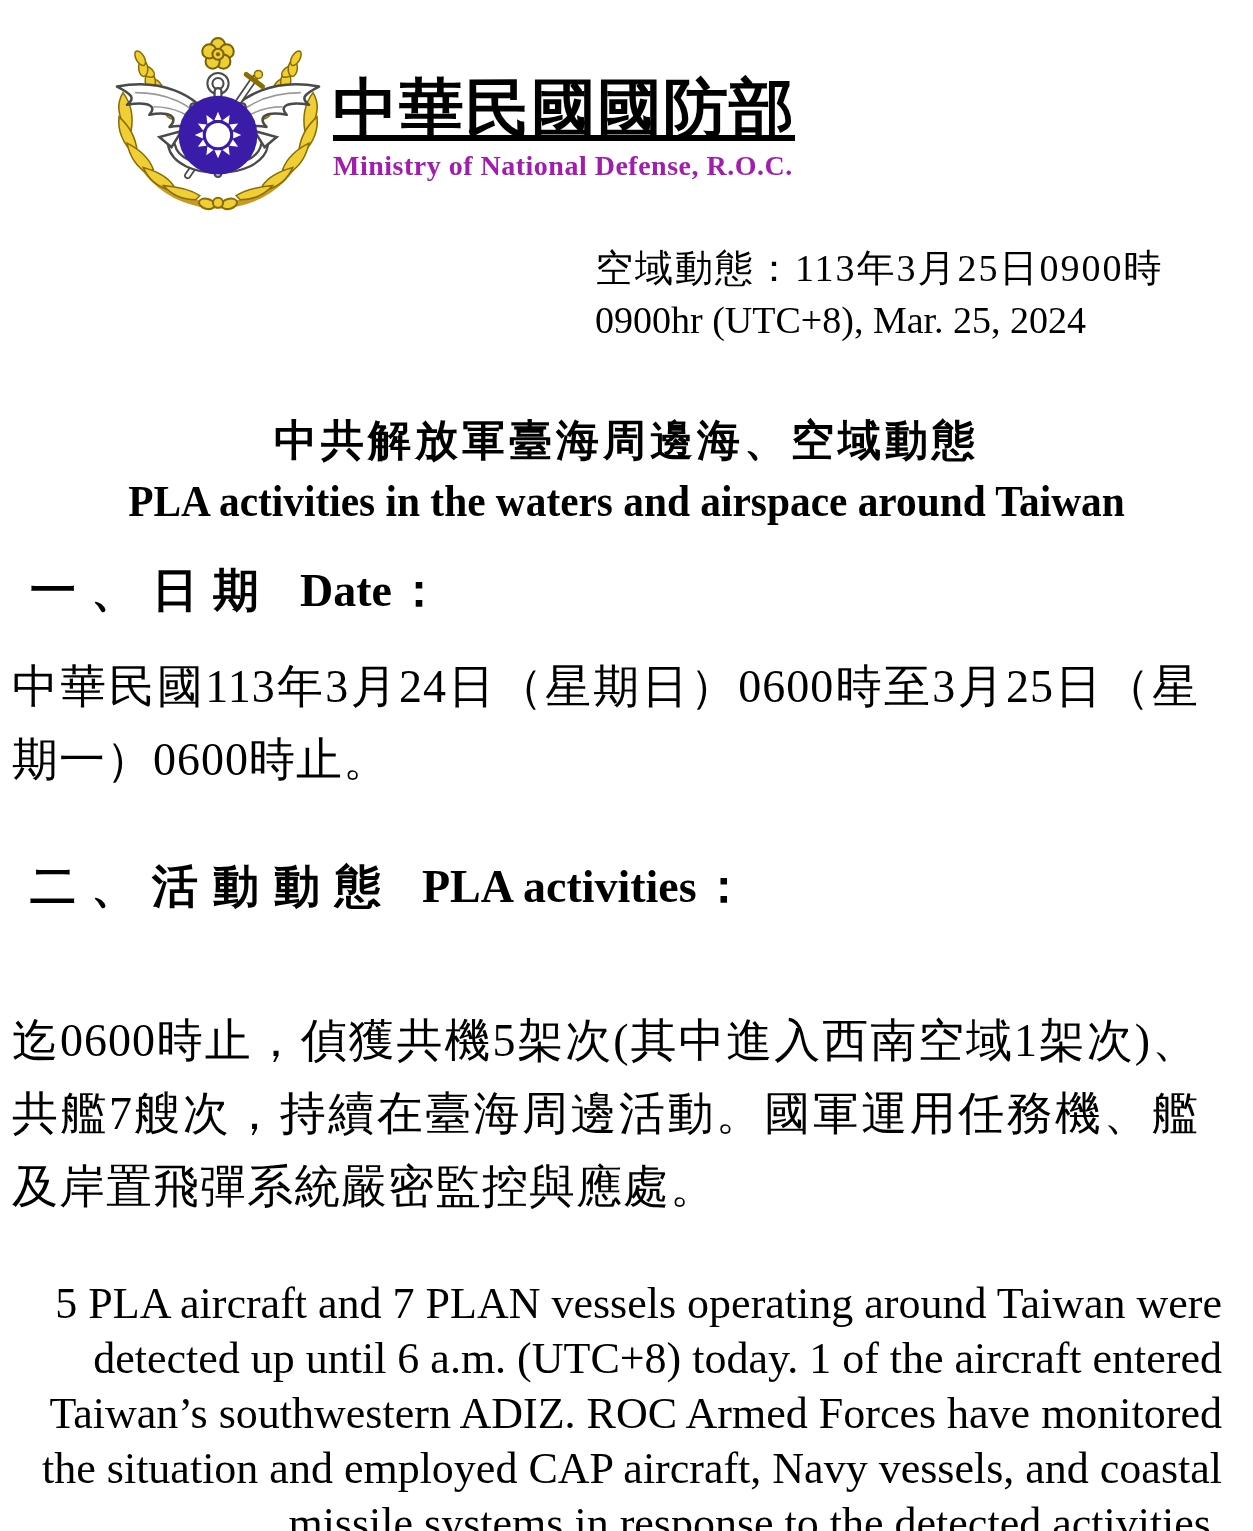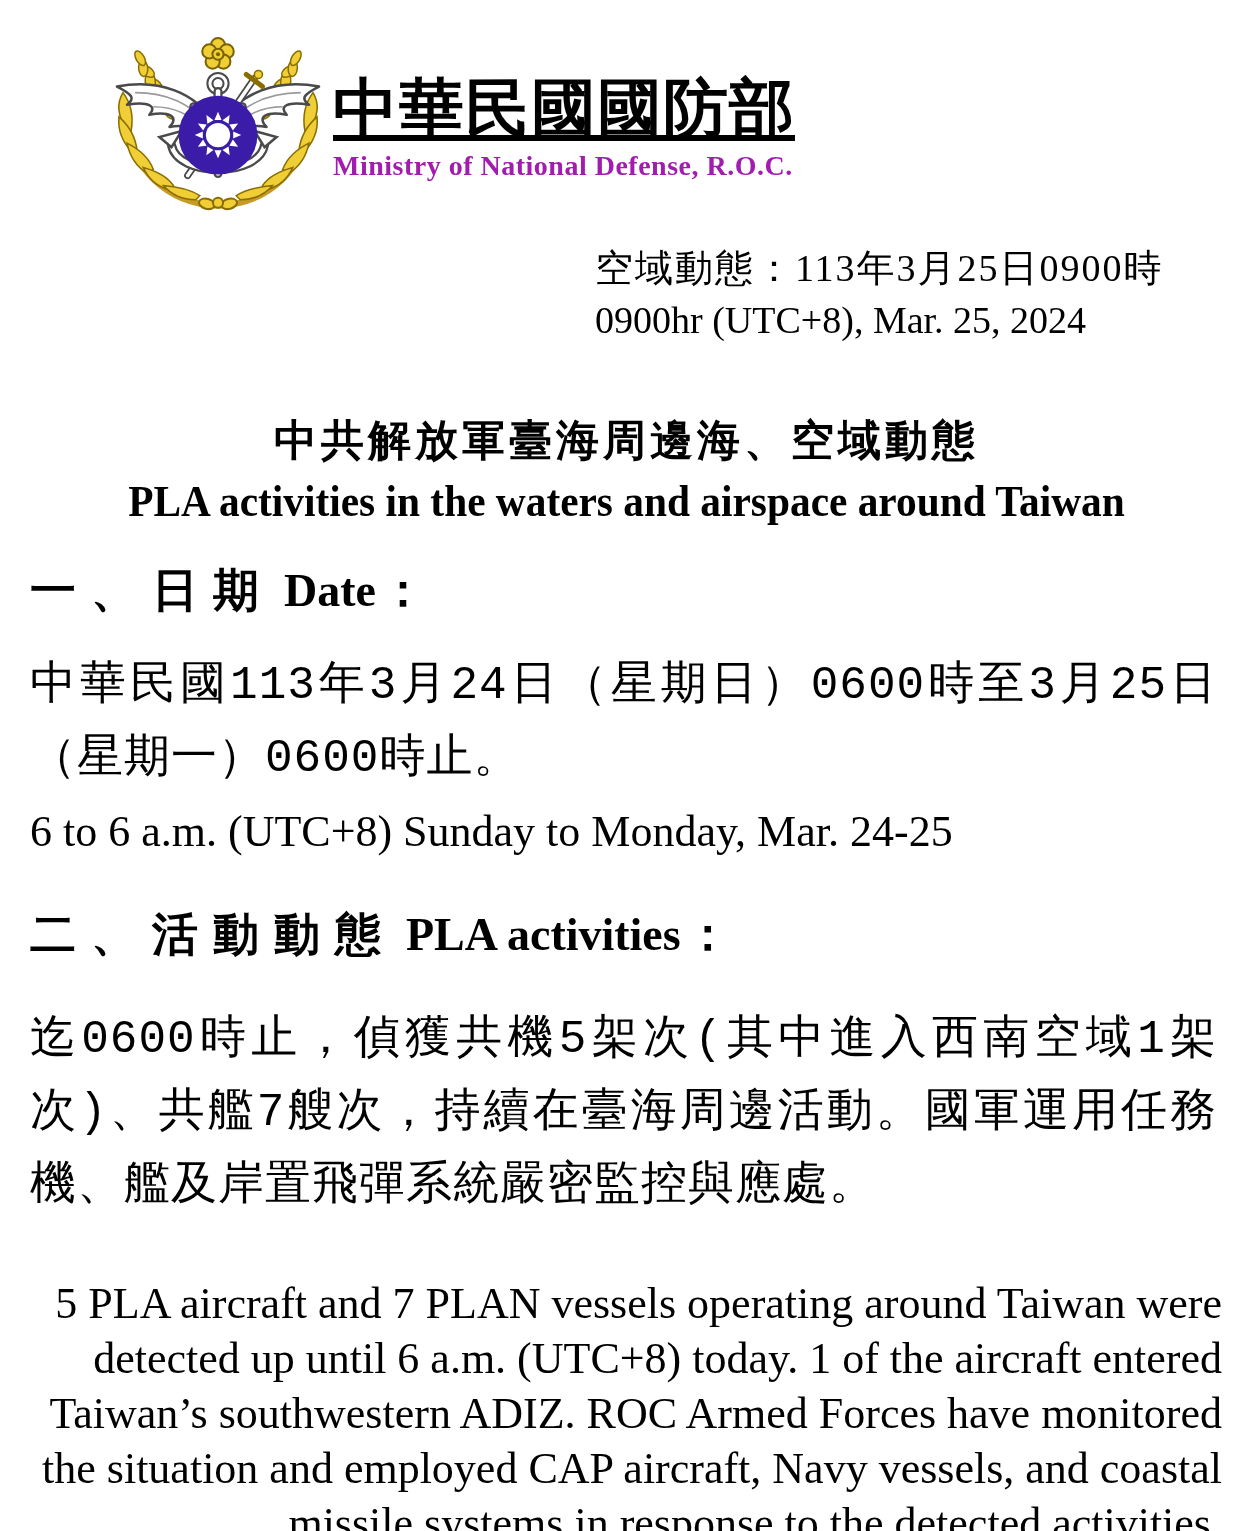--- a/index.html
+++ b/index.html
@@ -17,32 +17,32 @@
   .release { position:absolute; left:595px; top:242px; font-size:38px; line-height:52px; }
   .release-zh { letter-spacing:2px; white-space:nowrap; }
   .release-en { white-space:nowrap; }
   
   .doc-title { position:absolute; left:0; top:412px; width:1253px; text-align:center; font-weight:700; }
   .t-zh { font-size:43px; letter-spacing:4px; }
   .t-en { font-size:44px; margin-top:6px; transform:scaleX(.94); transform-origin:50% 50%; white-space:nowrap; }
   
   .sec-h { position:absolute; left:30px; font-size:46px; font-weight:700; white-space:nowrap; }
   .h-zh { letter-spacing:15px; }
-  .h-en { margin-left:10px; }
+  .h-en { margin-left:26px; }
   .h-colon { margin-left:4px; }
   .para-zh {
-    position:absolute; left:30px; width:1187px;
+    position:absolute; left:12px; width:1187px;
     font-size:46px; line-height:73px; letter-spacing:1px;
-    text-align:justify; text-justify:inter-character;font-family:Liberation Mono, monospace;
+    text-align:justify; text-justify:inter-character;
   }
   .para-en { position:absolute; left:30px; width:1192px; font-size:44px; line-height:55px; }
   .pos-h1   { top:560px; }
   .pos-p1zh { top:650px; }
   .pos-p1en { top:804px; }
-  .pos-h2   { top:904px; }
+  .pos-h2   { top:856px; }
   .pos-p2zh { top:1004px; }
   .pos-p2en { top:1276px;text-align:right; }
 </style>
 </head>
 <body>
 
 <div class="page">
 
   <svg class="emblem" viewBox="0 0 220 188" aria-hidden="true">
     <defs>
@@ -153,21 +153,20 @@
 
   <div class="doc-title">
     <div class="t-zh">中共解放軍臺海周邊海、空域動態</div>
     <div class="t-en">PLA activities in the waters and airspace around Taiwan</div>
   </div>
 
   <div class="sec-h pos-h1">
     <span class="h-zh">一、日期</span><span class="h-en">Date</span><span class="h-colon">：</span>
   </div>
   <div class="para-zh pos-p1zh">中華民國113年3月24日（星期日）0600時至3月25日（星期一）0600時止。</div>
-  <div class="para-en pos-p1en">6 to 6 a.m. (UTC+8) Sunday to Monday, Mar. 24-25</div>
 
   <div class="sec-h pos-h2">
     <span class="h-zh">二、活動動態</span><span class="h-en">PLA activities</span><span class="h-colon">：</span>
   </div>
   <div class="para-zh pos-p2zh">迄0600時止，偵獲共機5架次(其中進入西南空域1架次)、共艦7艘次，持續在臺海周邊活動。國軍運用任務機、艦及岸置飛彈系統嚴密監控與應處。</div>
   <div class="para-en pos-p2en">5 PLA aircraft and 7 PLAN vessels operating around Taiwan were detected up until 6 a.m. (UTC+8) today. 1 of the aircraft entered Taiwan’s southwestern ADIZ. ROC Armed Forces have monitored the situation and employed CAP aircraft, Navy vessels, and coastal missile systems in response to the detected activities.</div>
 
 </div>
 
 </body></html>

